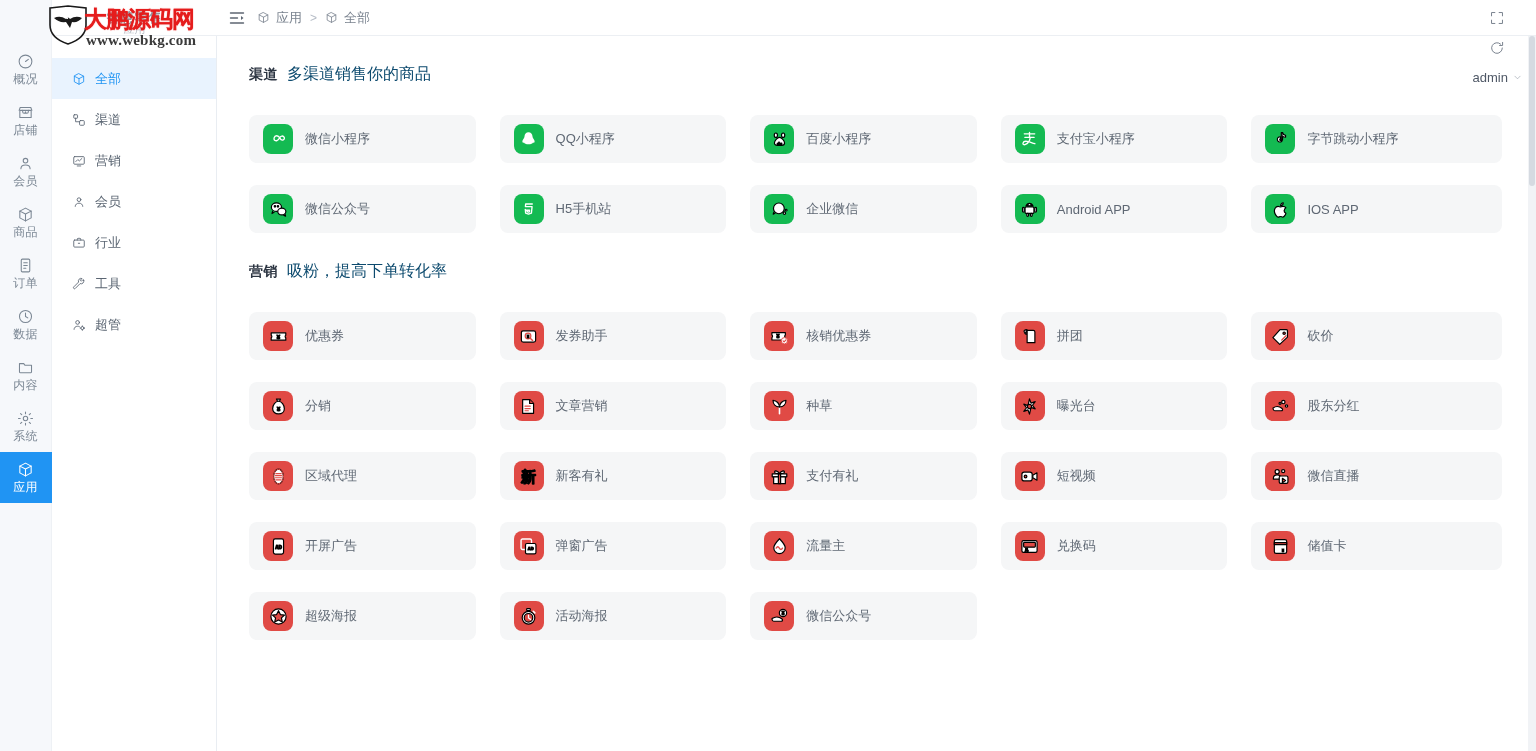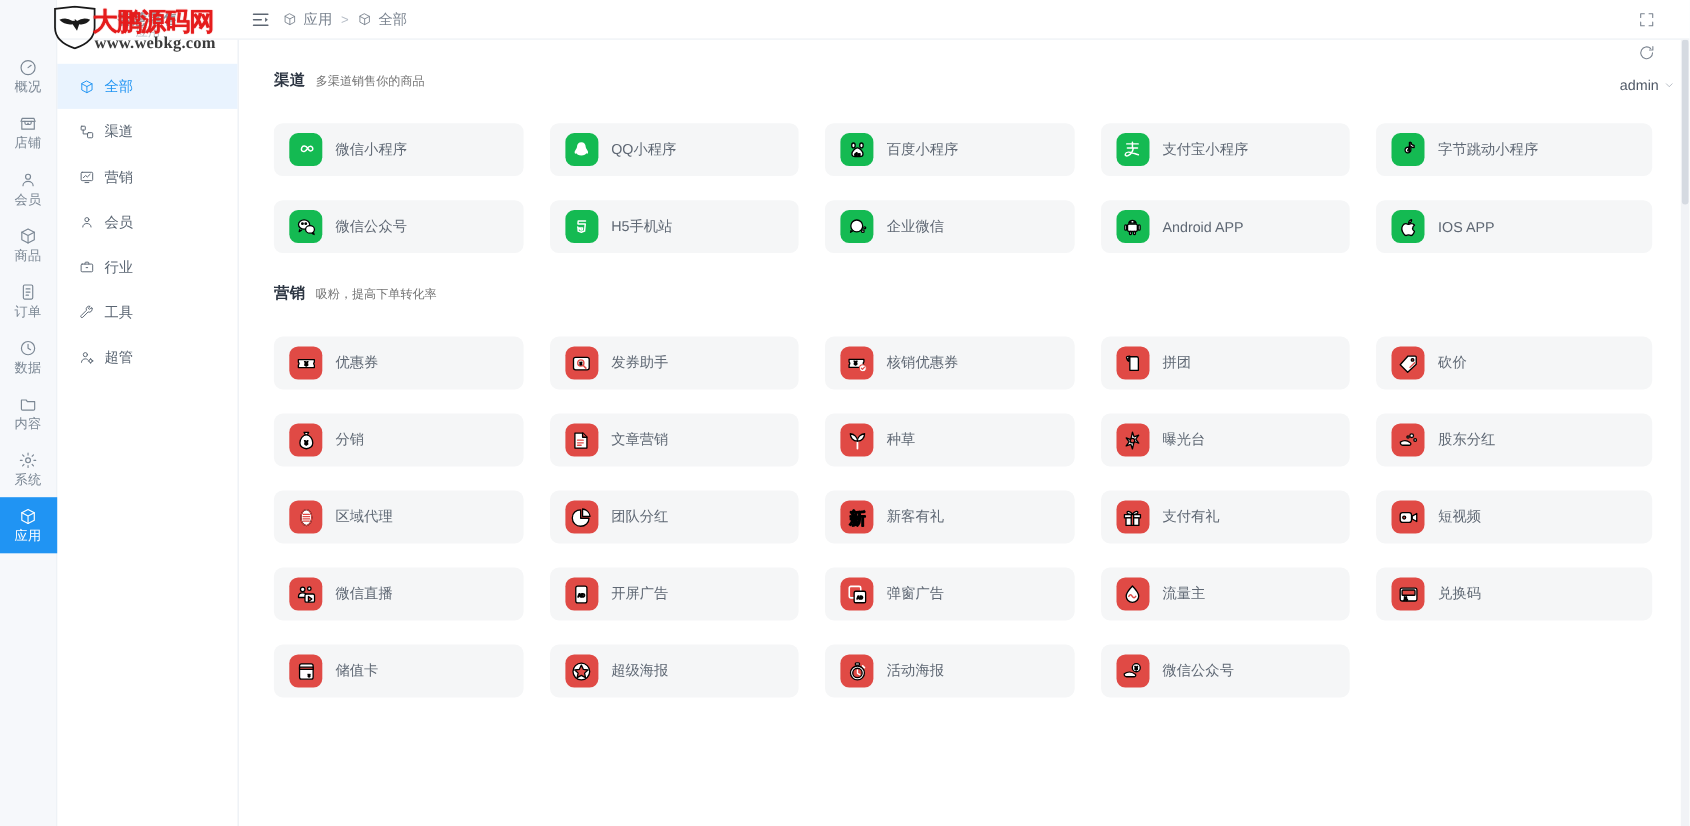--- a/index.html
+++ b/index.html
@@ -91,21 +91,21 @@
     background: #f7f8fa; position: relative; overflow: hidden;
   }
   .content-inner {
     height: 715px; background: #ffffff; overflow: hidden;
     padding: 0 34px 0 32px; position: relative;
   }
 
   .section { padding-top: 0; }
   .section-head { display: flex; align-items: baseline; gap: 9px; padding: 28px 0 0 0; }
   .section-title { font-size: 14px; font-weight: 700; color: #2c3542; letter-spacing: .5px; }
-  .section-sub { font-size: 11px; color: #737373; }
+  .section-sub { font-size: 16px; color: #0c4a6e; }
 
   .grid { display: flex; flex-wrap: wrap; margin-top: 8px; }
   .cell { width: 20%; padding-right: 24px; padding-top: 22px; }
   .cell:nth-child(5n) { padding-right: 0; }
   .card {
     background: #f5f6f7; border-radius: 8px; height: 48px;
     display: flex; align-items: center; padding-left: 14px; gap: 12px;
     cursor: pointer;
   }
   .card-ico {
@@ -567,31 +567,20 @@
               <div class="cell">
                 <div class="card">
                   <span class="card-ico" style="background:#e04a45">
                     <svg viewBox="0 0 24 24" fill="none" stroke="currentColor" stroke-width="1.5" stroke-linecap="round" stroke-linejoin="round">
                       <ellipse cx="12" cy="12" rx="6.2" ry="9.2" fill="#fff"></ellipse>
                       <ellipse cx="12" cy="12" rx="6.2" ry="9.2" fill="none" stroke="#e04a45" stroke-width="1.2"></ellipse>
                       <path d="M8.6 8.4h6.8M8.2 11h7.6M8.2 13.6h7.6M8.6 16.2h6.8" stroke="#e04a45" stroke-width="1.5" stroke-linecap="round"></path>
                     </svg>
                   </span>
                   <span class="card-label">区域代理</span>
-                </div>
-              </div>
-              <div class="cell">
-                <div class="card">
-                  <span class="card-ico" style="background:#e04a45">
-                    <svg viewBox="0 0 24 24" fill="none" stroke="currentColor" stroke-width="1.5" stroke-linecap="round" stroke-linejoin="round">
-                      <path d="M11.2 3.2v9.6h9.6c0 5.1-4.3 9.2-9.6 9.2S1.6 17.9 1.6 12.4s4.3-9.2 9.6-9.2z" fill="#fff"></path>
-                      <path d="M13.4 2.2c4.5.5 8.1 4 8.6 8.4h-8.6z" fill="#fff"></path>
-                    </svg>
-                  </span>
-                  <span class="card-label">团队分红</span>
                 </div>
               </div>
               <div class="cell">
                 <div class="card">
                   <span class="card-ico" style="background:#e04a45">
                     <svg viewBox="0 0 24 24" fill="none" stroke="currentColor" stroke-width="1.5" stroke-linecap="round" stroke-linejoin="round">
                       <text x="12" y="19" font-size="19" fill="#fff" text-anchor="middle" font-family="DejaVu Sans,sans-serif" font-weight="700">新</text>
                     </svg>
                   </span>
                   <span class="card-label">新客有礼</span>

